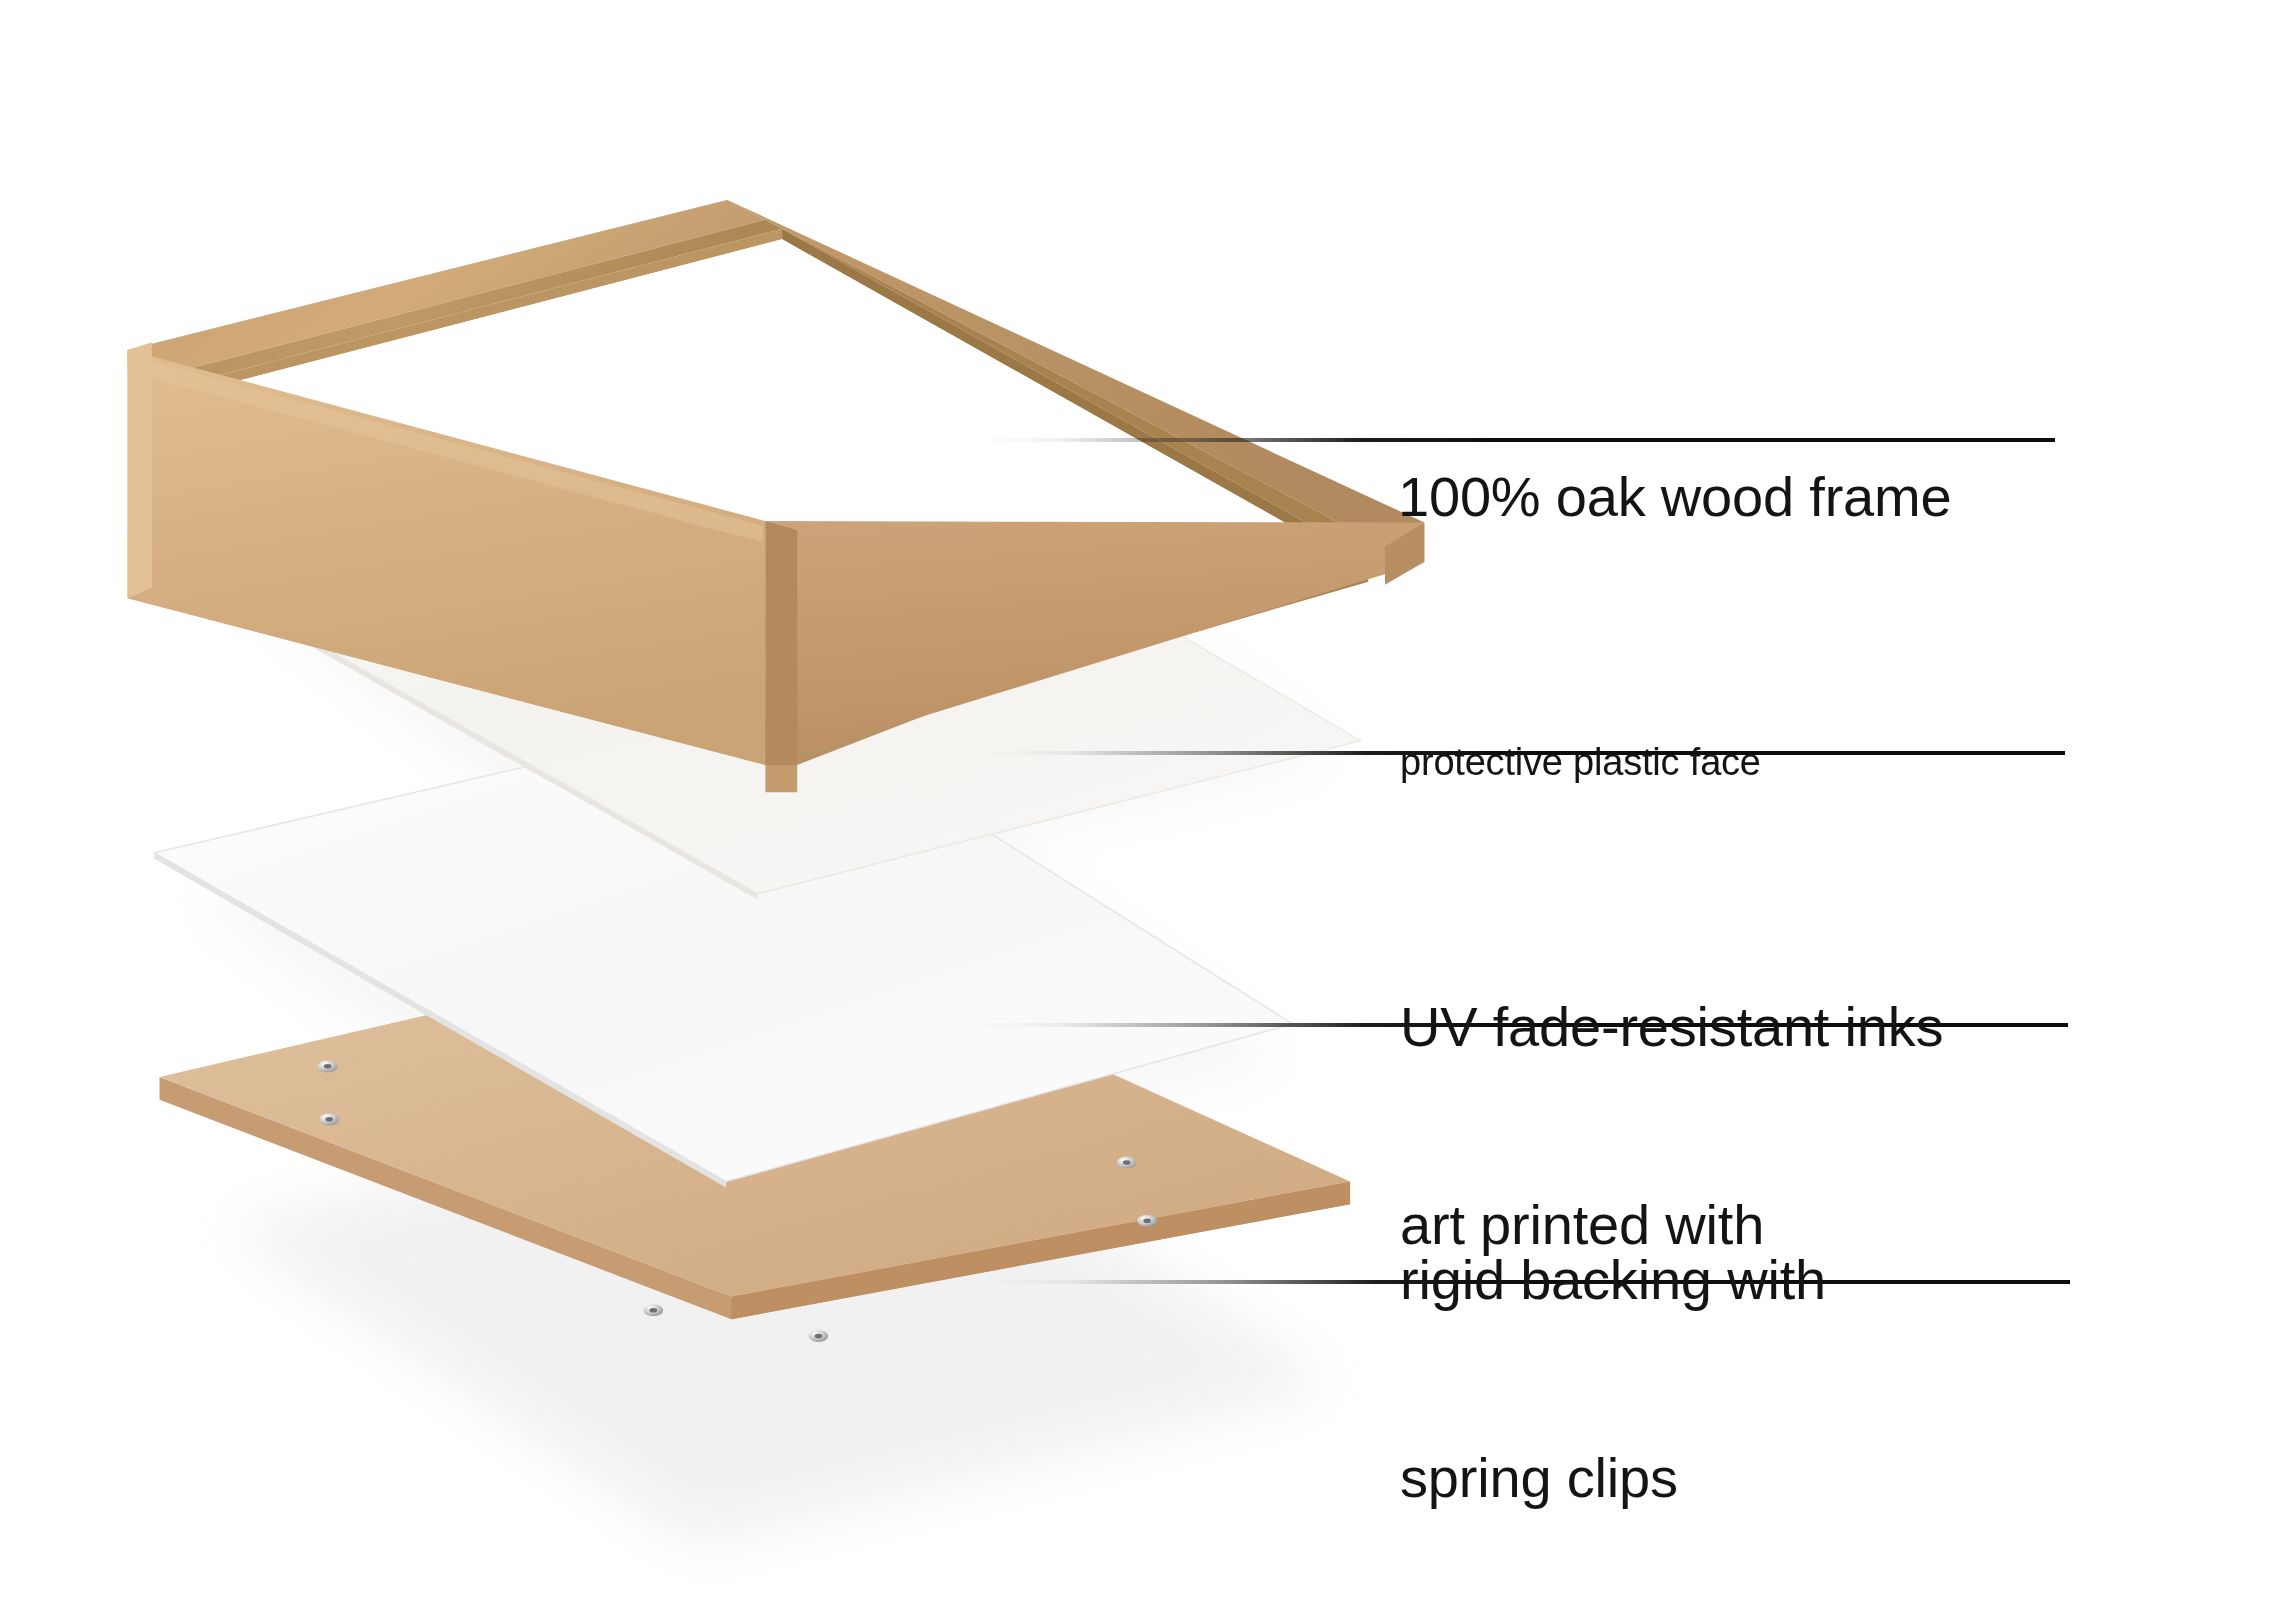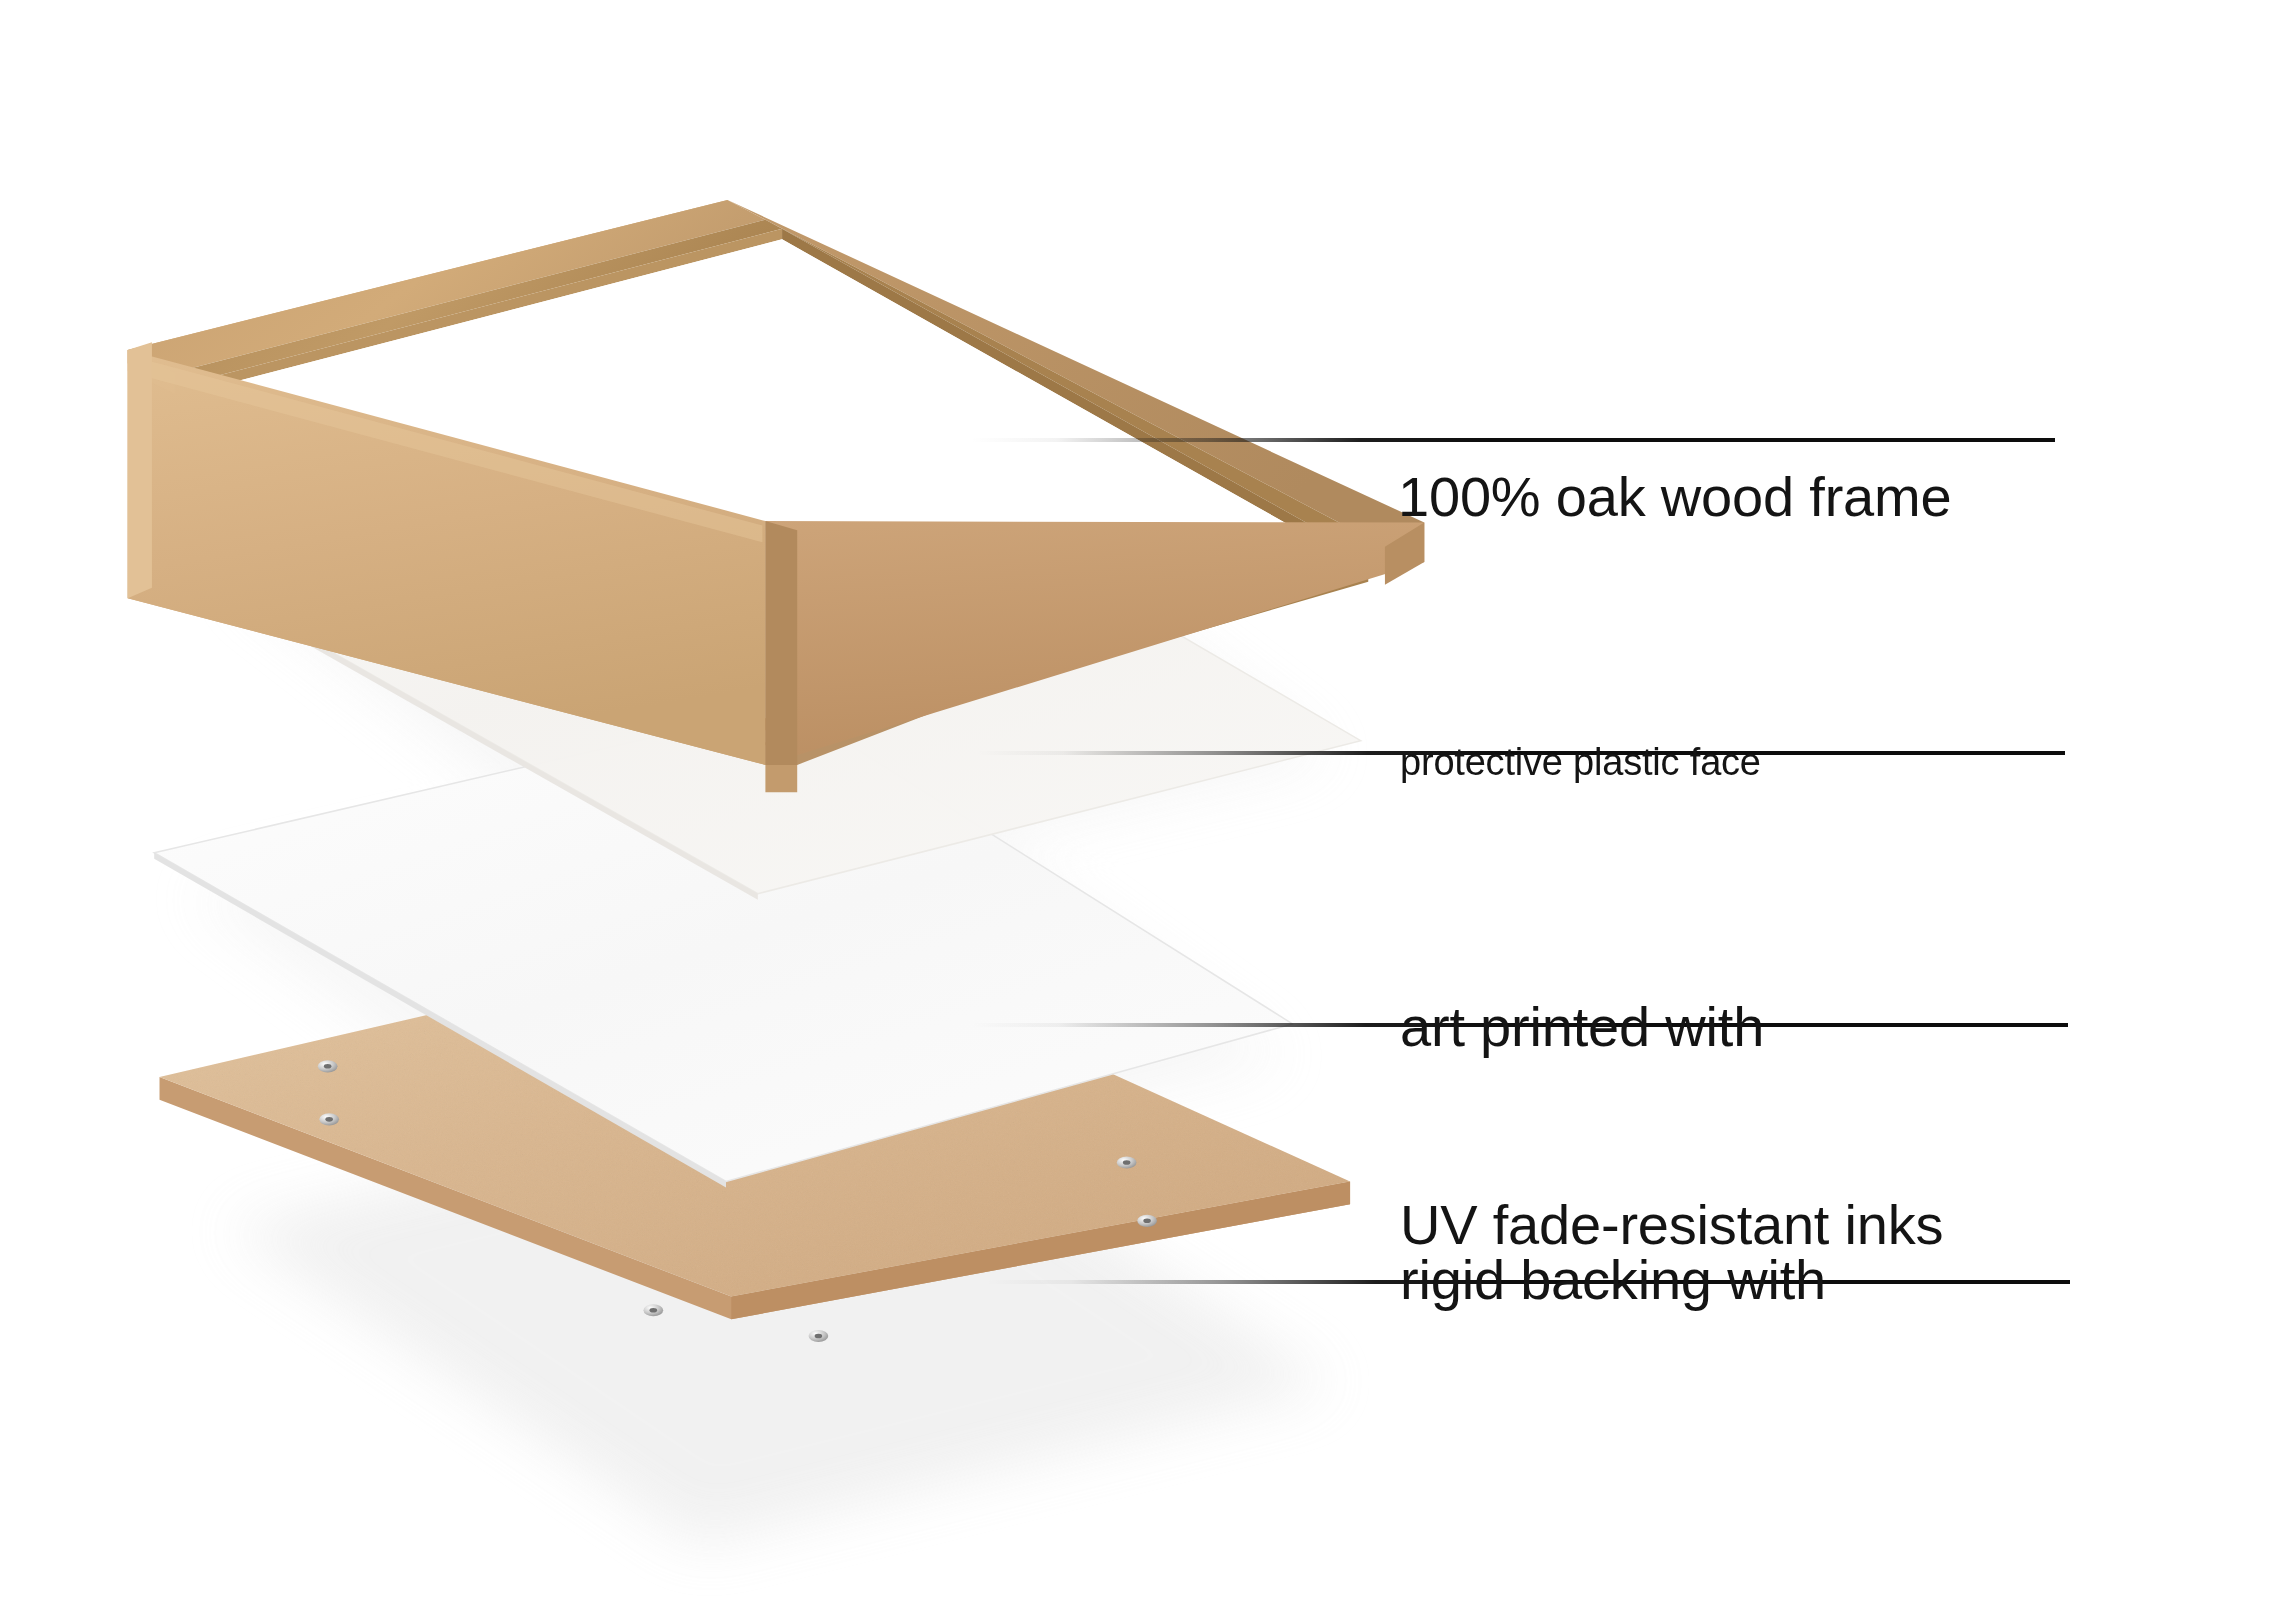--- a/index.html
+++ b/index.html
@@ -230,22 +230,23 @@
 
   <div class="callout" id="label-frame">
     <span class="ln">100% oak wood frame</span>
   </div>
 
   <div class="callout" id="label-plastic">
     <span class="ln">protective plastic face</span>
   </div>
 
   <div class="callout" id="label-inks">
+    <span class="ln">UV fade-resistant inks</span>
     <span class="ln">art printed with</span>
-    <span class="ln">UV fade-resistant inks</span>
   </div>
 
   <div class="callout" id="label-backing">
     <span class="ln">rigid backing with</span>
+    <span class="ln">spring clips</span>
   </div>
 
 </div>
 
 
 </body></html>

